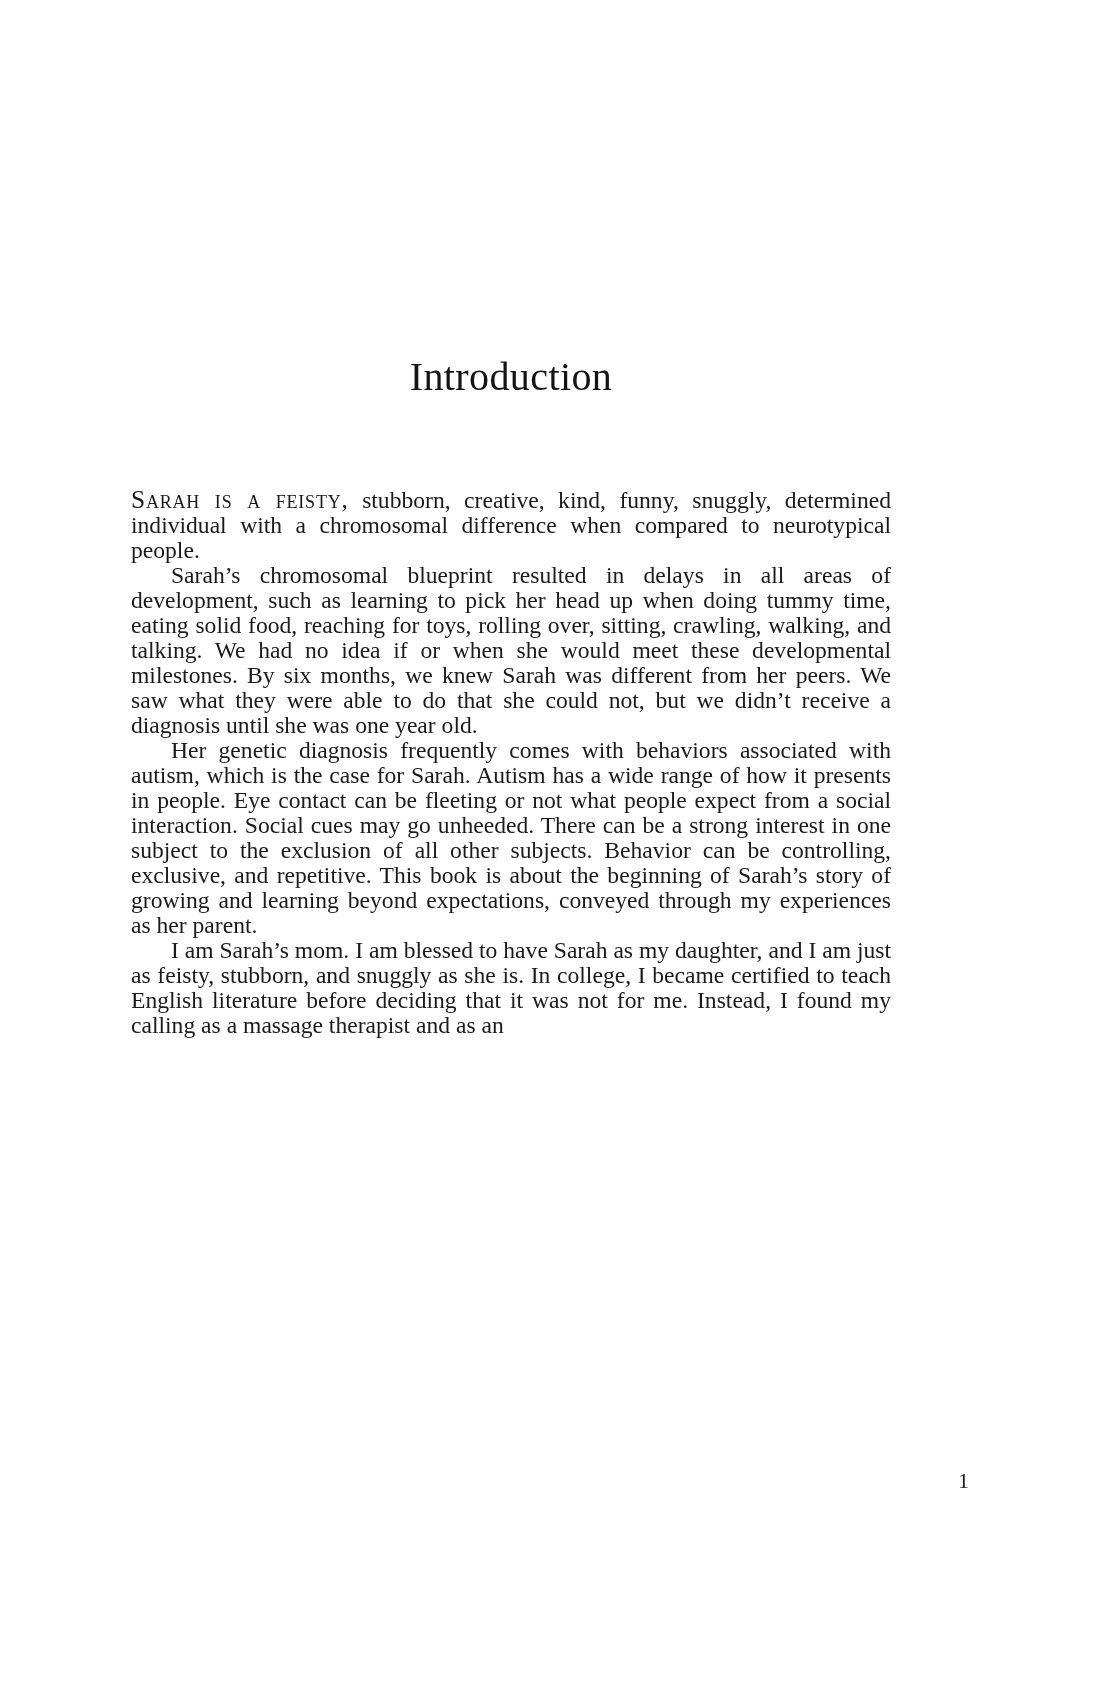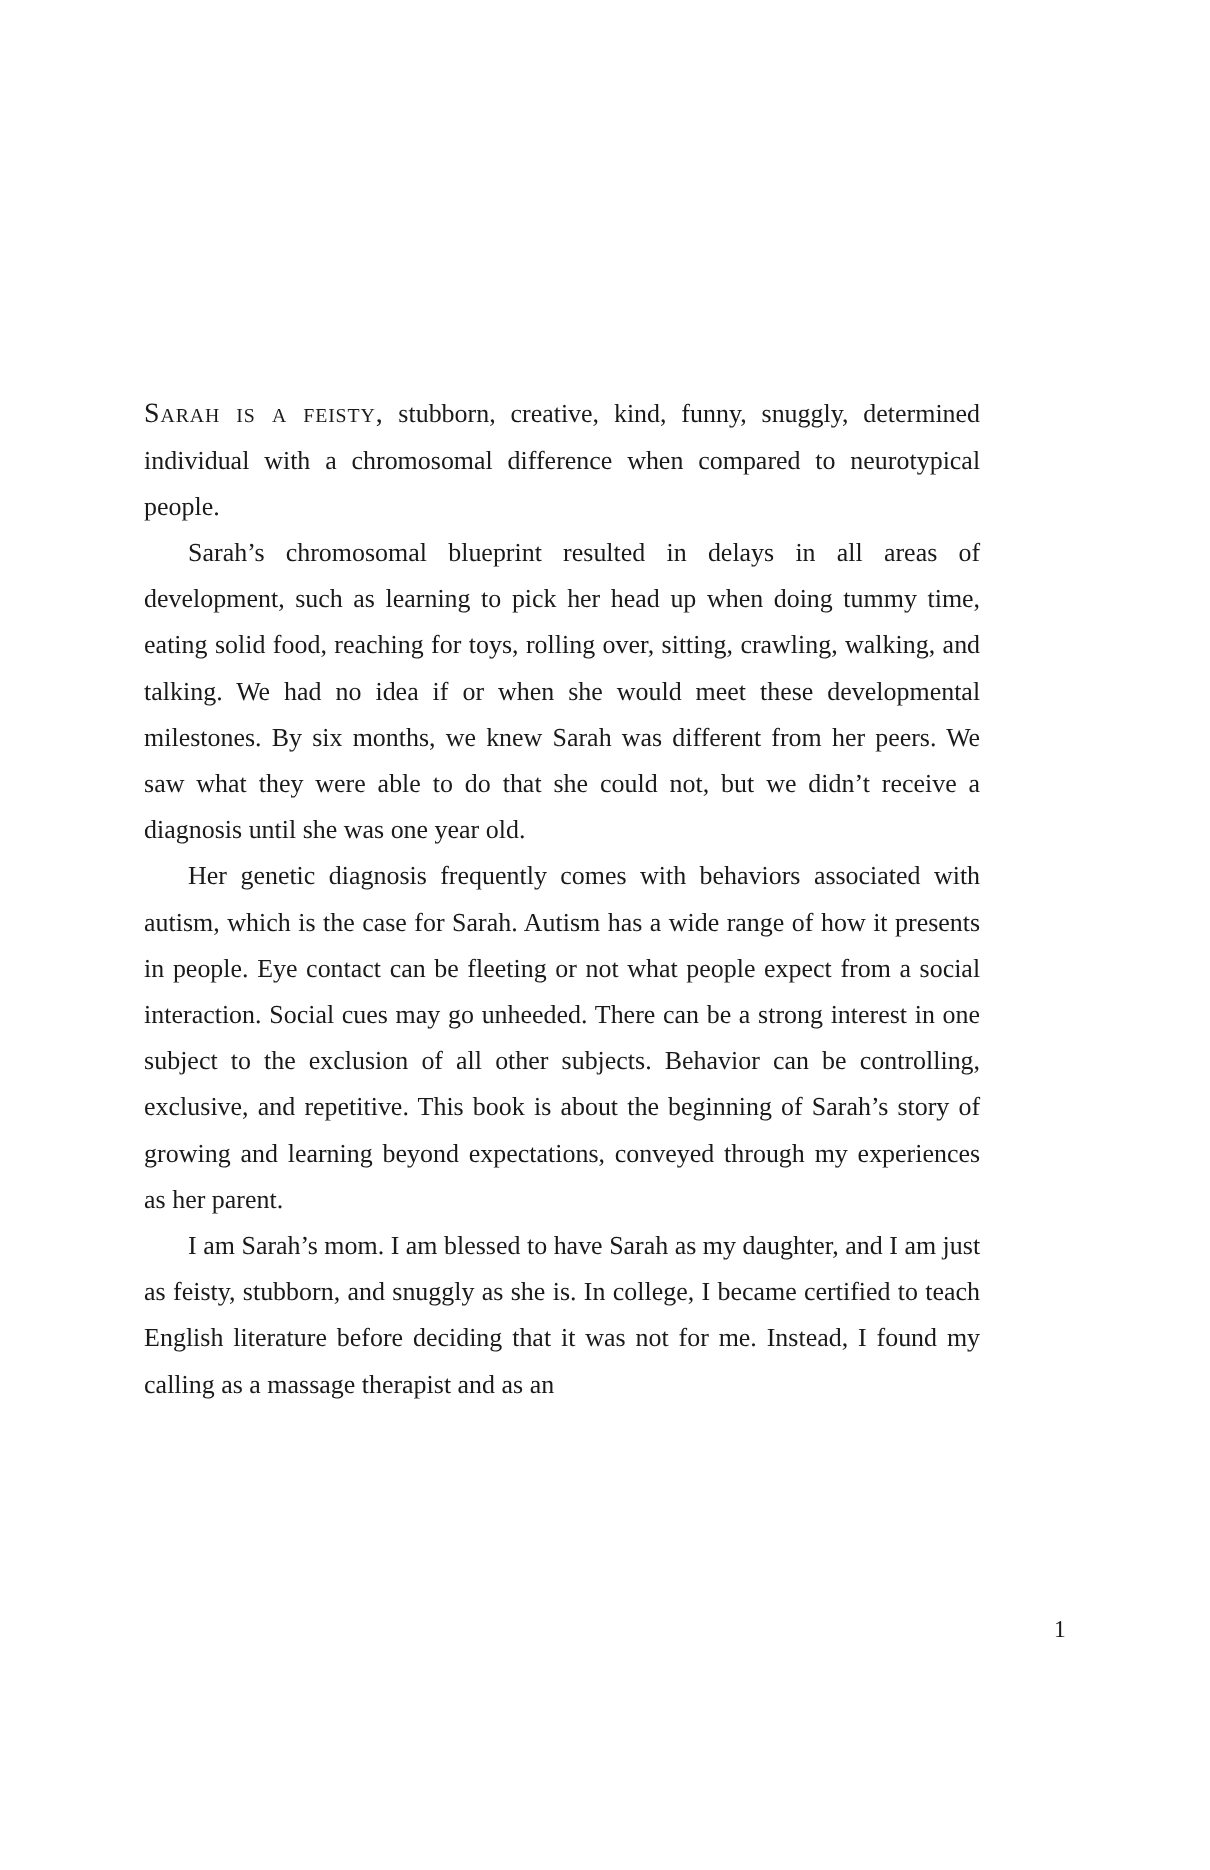--- a/index.html
+++ b/index.html
@@ -38,21 +38,21 @@
     font-weight: 400;
     letter-spacing: 0.4px;
     color: #141414;
     margin: 0 0 88px 0;
     line-height: 1.1;
     font-family: "Liberation Serif", "DejaVu Serif", serif;
   }
 
   .body-paragraph {
     font-size: 23.6px;
-    line-height: 42px;
+    line-height: 25px;
     text-align: justify;
     text-justify: inter-word;
     margin: 0;
     color: #1a1a1a;
     hyphens: manual;
     -webkit-hyphens: manual;
   }
 
   .body-paragraph.indented {
     text-indent: 40px;
@@ -76,20 +76,21 @@
     font-family: "Liberation Serif", "DejaVu Serif", serif;
   }
 </style>
 </head>
 <body>
 
 <div class="page">
 
   <div class="text-block">
 
+    <h1 class="chapter-title">Introduction</h1>
 
     <p class="body-paragraph"><span class="small-caps-lead">Sarah is a feisty,</span><span> stubborn, creative, kind, funny, snuggly, determined individual with a chromosomal difference when compared to neurotypical people.</span></p>
 
     <p class="body-paragraph indented">Sarah’s chromosomal blueprint resulted in delays in all areas of development, such as learning to pick her head up when doing tummy time, eating solid food, reaching for toys, rolling over, sitting, crawling, walking, and talking. We had no idea if or when she would meet these developmental milestones. By six months, we knew Sarah was different from her peers. We saw what they were able to do that she could not, but we didn’t receive a diagnosis until she was one year old.</p>
 
     <p class="body-paragraph indented">Her genetic diagnosis frequently comes with behaviors associated with autism, which is the case for Sarah. Autism has a wide range of how it presents in people. Eye contact can be fleeting or not what people expect from a social interaction. Social cues may go unheeded. There can be a strong interest in one subject to the exclusion of all other subjects. Behavior can be controlling, exclusive, and repetitive. This book is about the beginning of Sarah’s story of growing and learning beyond expectations, conveyed through my experiences as her parent.</p>
 
     <p class="body-paragraph indented">I am Sarah’s mom. I am blessed to have Sarah as my daughter, and I am just as feisty, stubborn, and snuggly as she is. In college, I became certified to teach English literature before deciding that it was not for me. Instead, I found my calling as a massage therapist and as an</p>
 
   </div>

